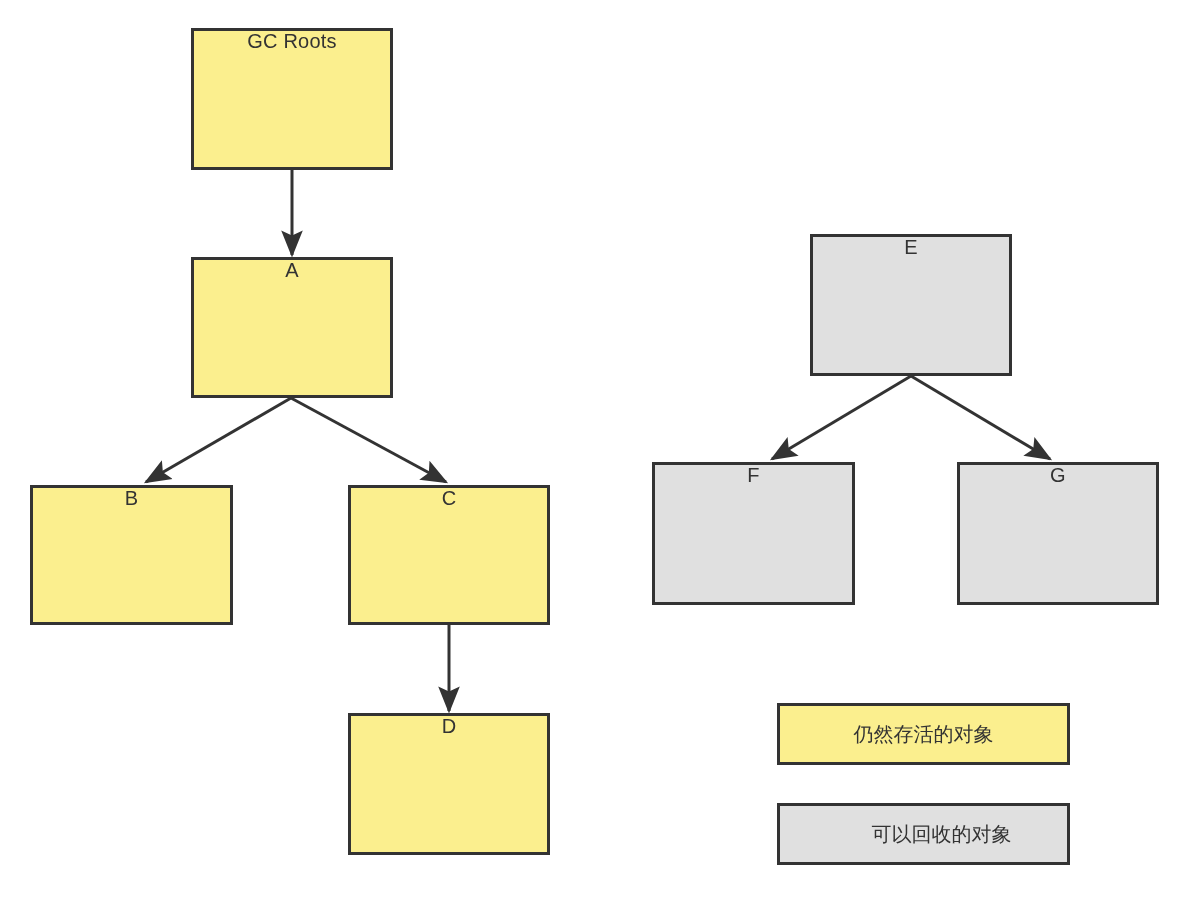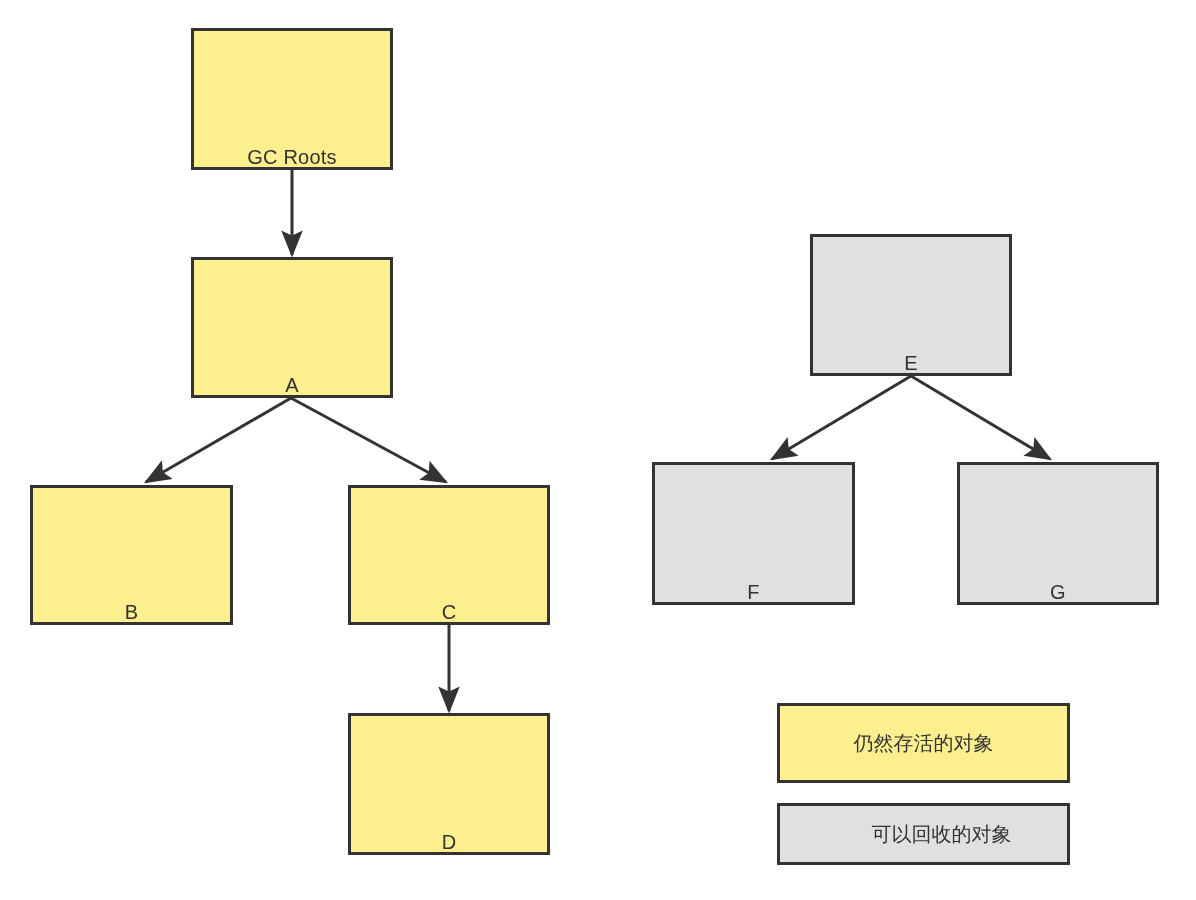--- a/index.html
+++ b/index.html
@@ -27,21 +27,21 @@
     top: 0;
     width: 1196px;
     height: 900px;
     pointer-events: none;
   }
   .node {
     position: absolute;
     box-sizing: border-box;
     border: 3px solid #333333;
     display: flex;
-    align-items: flex-end;
+    align-items: flex-start;
     justify-content: center;
     font-size: 20px;
     color: #333333;
     letter-spacing: 0.2px;
   }
   .node.alive {
     background: #FBEF8E;
   }
   .node.garbage {
     background: #E0E0E0;
@@ -110,21 +110,21 @@
       </div>
       <div class="node garbage" style="left: 652px; top: 462px; width: 203px; height: 143px;">
         <span class="node-label">F</span>
       </div>
       <div class="node garbage" style="left: 957px; top: 462px; width: 202px; height: 143px;">
         <span class="node-label">G</span>
       </div>
     </div>
 
   <div id="legend-group">
-      <div class="legend-item alive" style="left: 777px; top: 703px; width: 293px; height: 80px;">
+      <div class="legend-item alive" style="left: 777px; top: 703px; width: 293px; height: 62px;">
         <span class="legend-label">仍然存活的对象</span>
       </div>
       <div class="legend-item garbage" style="left: 777px; top: 803px; width: 293px; height: 62px;">
         <span class="legend-label">可以回收的对象</span>
       </div>
     </div>
 
 </div>
 
 </body></html>

